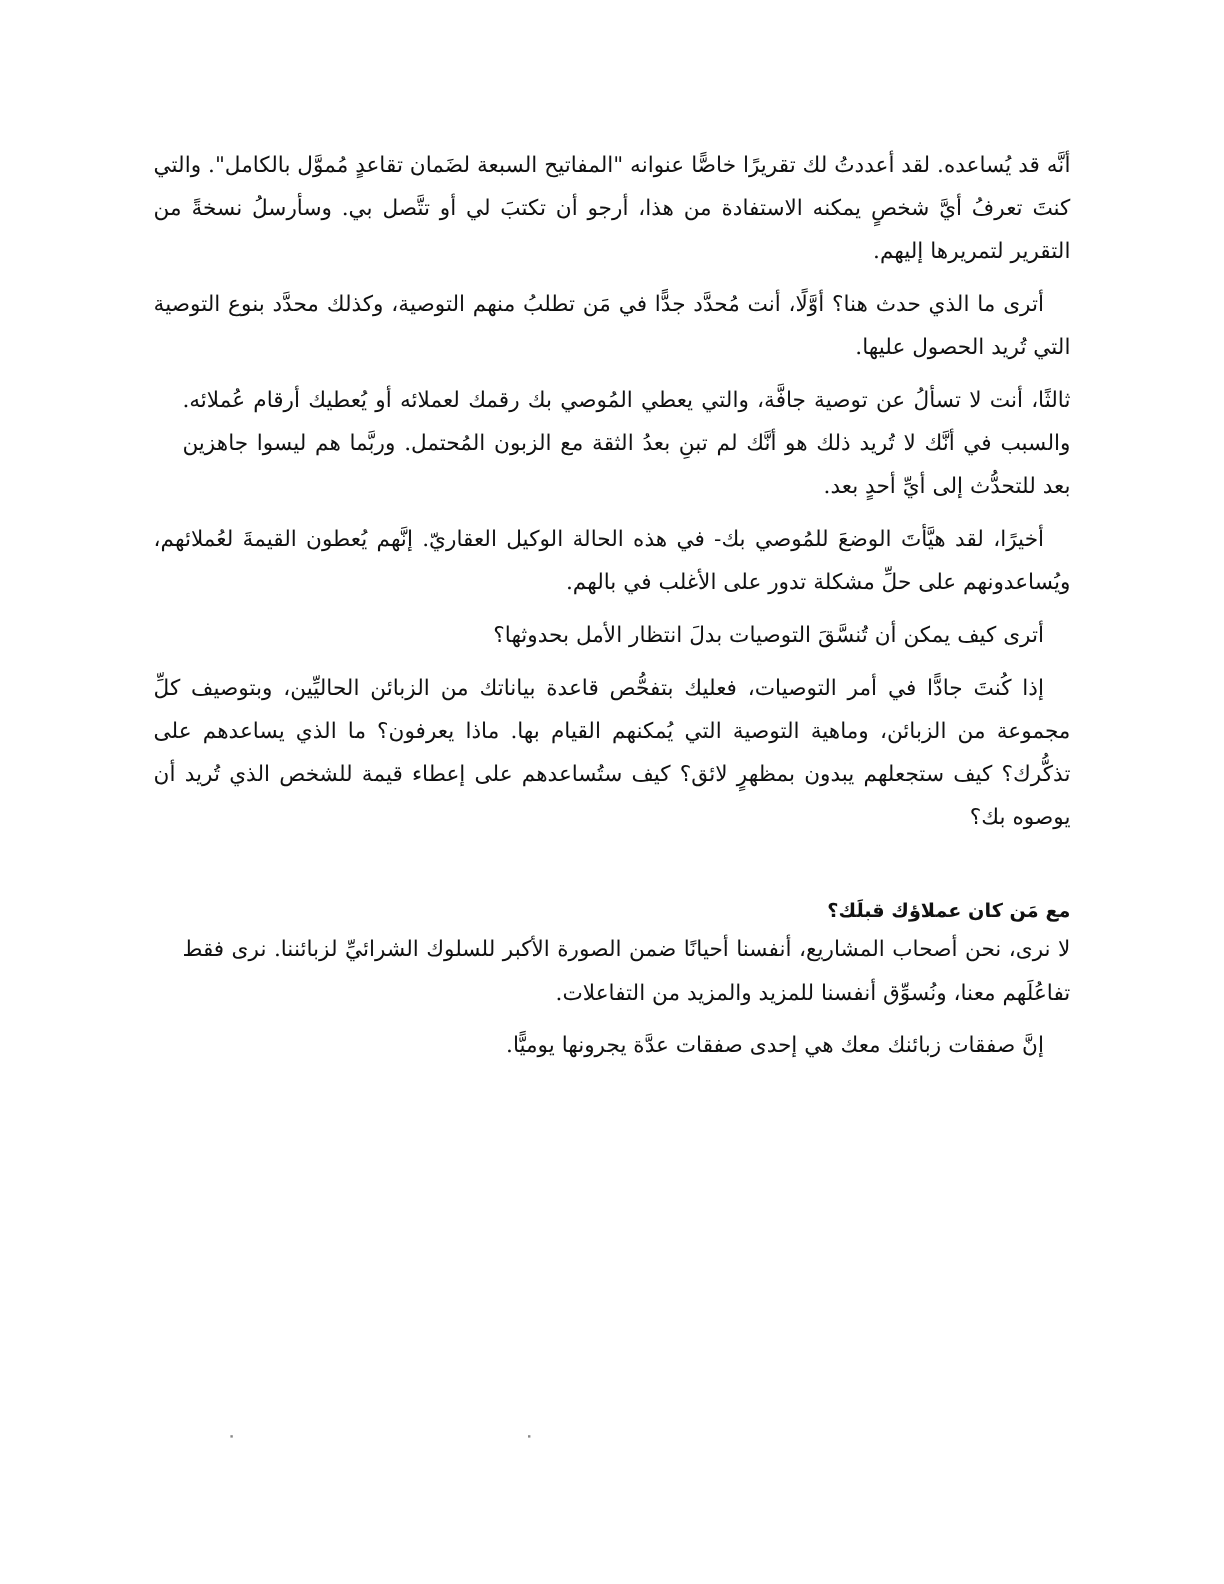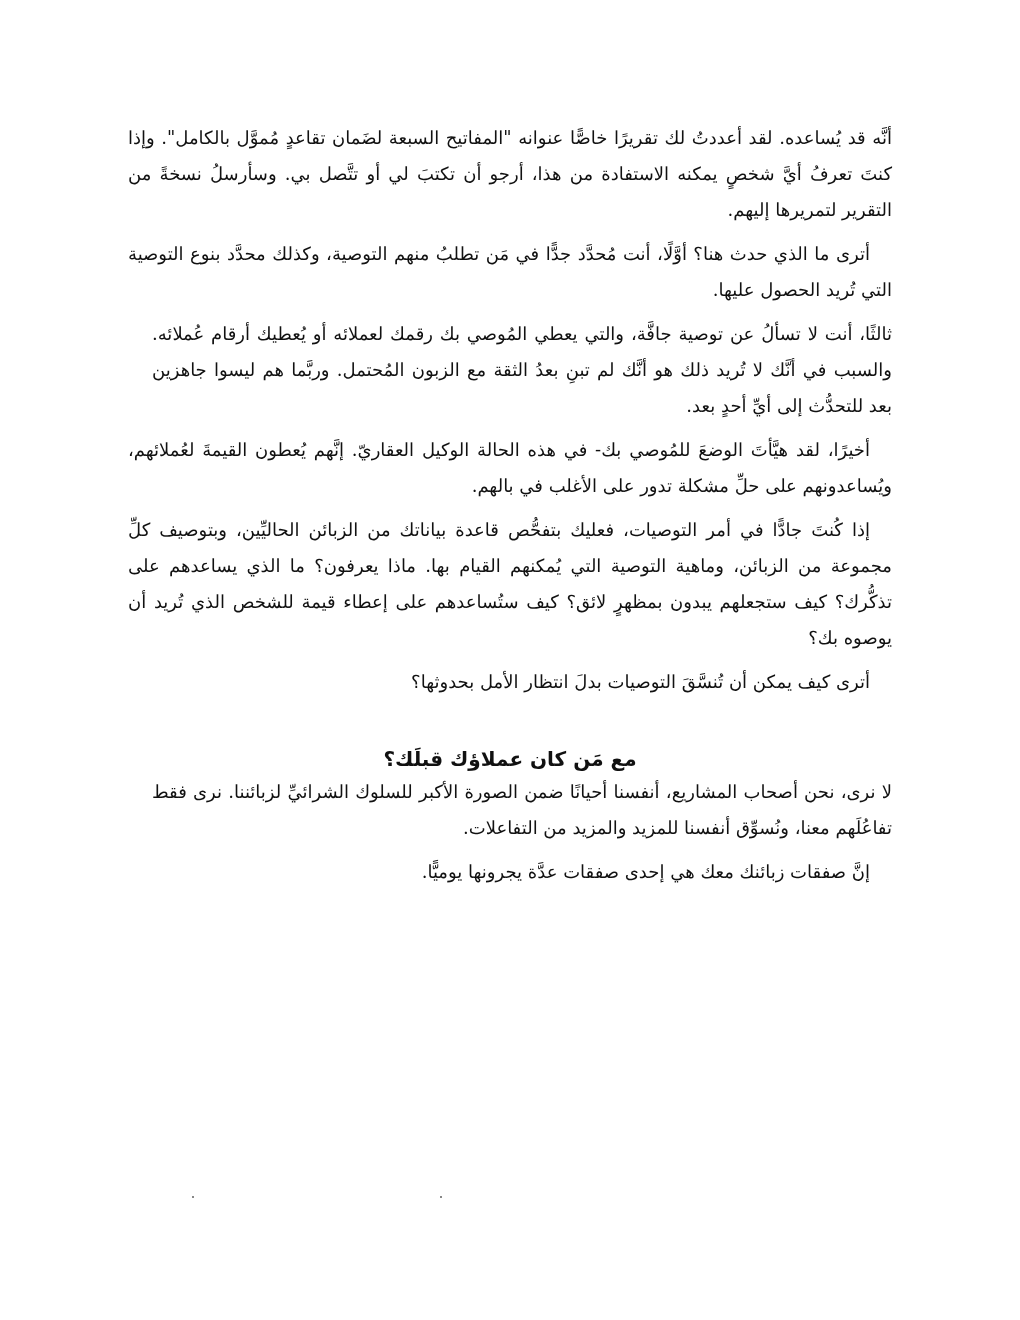--- a/index.html
+++ b/index.html
@@ -27,50 +27,50 @@
     line-height: 36px;
     text-align: justify;
     margin: 0 0 8px 0;
     text-indent: 22px;
   }
   .para.noindent { text-indent: 0; margin-left: 24px; }
   .para.first { text-indent: 0; }
   .heading {
     font-family: "DejaVu Sans", "Liberation Sans", sans-serif;
     font-weight: bold;
-    font-size: 20px;
+    font-size: 16px;
     line-height: 30px;
     margin: 44px 0 0 0;
-    text-align: center;
+    text-align: right;
   }
   .footer-marks {
     position: absolute;
     top: 1196px;
     left: 190px;
     width: 260px;
     height: 4px;
   }
   .footer-marks span {
     position: absolute;
     top: 0;
     width: 2px;
     height: 2px;
     background: #888;
   }
 </style>
 </head>
 <body>
 
 <div class="page">
-  <p class="para first">أنَّه قد يُساعده. لقد أعددتُ لك تقريرًا خاصًّا عنوانه "المفاتيح السبعة لضَمان تقاعدٍ مُموَّل بالكامل". وإذا كنتَ تعرفُ أيَّ شخصٍ يمكنه الاستفادة من هذا، أرجو أن تكتبَ لي أو تتَّصل بي. وسأرسلُ نسخةً من التقرير لتمريرها إليهم.</p>
+  <p class="para first">أنَّه قد يُساعده. لقد أعددتُ لك تقريرًا خاصًّا عنوانه "المفاتيح السبعة لضَمان تقاعدٍ مُموَّل بالكامل". والتي كنتَ تعرفُ أيَّ شخصٍ يمكنه الاستفادة من هذا، أرجو أن تكتبَ لي أو تتَّصل بي. وسأرسلُ نسخةً من التقرير لتمريرها إليهم.</p>
   <p class="para">أترى ما الذي حدث هنا؟ أوَّلًا، أنت مُحدَّد جدًّا في مَن تطلبُ منهم التوصية، وكذلك محدَّد بنوع التوصية التي تُريد الحصول عليها.</p>
   <p class="para noindent">ثالثًا، أنت لا تسألُ عن توصية جافَّة، والتي يعطي المُوصي بك رقمك لعملائه أو يُعطيك أرقام عُملائه. والسبب في أنَّك لا تُريد ذلك هو أنَّك لم تبنِ بعدُ الثقة مع الزبون المُحتمل. وربَّما هم ليسوا جاهزين بعد للتحدُّث إلى أيِّ أحدٍ بعد.</p>
   <p class="para">أخيرًا، لقد هيَّأتَ الوضعَ للمُوصي بك- في هذه الحالة الوكيل العقاريّ. إنَّهم يُعطون القيمةَ لعُملائهم، ويُساعدونهم على حلِّ مشكلة تدور على الأغلب في بالهم.</p>
+  <p class="para">أترى كيف يمكن أن تُنسَّقَ التوصيات بدلَ انتظار الأمل بحدوثها؟</p>
   <p class="para">إذا كُنتَ جادًّا في أمر التوصيات، فعليك بتفحُّص قاعدة بياناتك من الزبائن الحاليِّين، وبتوصيف كلِّ مجموعة من الزبائن، وماهية التوصية التي يُمكنهم القيام بها. ماذا يعرفون؟ ما الذي يساعدهم على تذكُّرك؟ كيف ستجعلهم يبدون بمظهرٍ لائق؟ كيف ستُساعدهم على إعطاء قيمة للشخص الذي تُريد أن يوصوه بك؟</p>
-  <p class="para">أترى كيف يمكن أن تُنسَّقَ التوصيات بدلَ انتظار الأمل بحدوثها؟</p>
 
   <h2 class="heading">مع مَن كان عملاؤك قبلَك؟</h2>
 
   <p class="para noindent">لا نرى، نحن أصحاب المشاريع، أنفسنا أحيانًا ضمن الصورة الأكبر للسلوك الشرائيِّ لزبائننا. نرى فقط تفاعُلَهم معنا، ونُسوِّق أنفسنا للمزيد والمزيد من التفاعلات.</p>
   <p class="para">إنَّ صفقات زبائنك معك هي إحدى صفقات عدَّة يجرونها يوميًّا.</p>
 </div>
 
 <div class="footer-marks">
   <span style="left:2px"></span>
   <span style="left:250px"></span>

